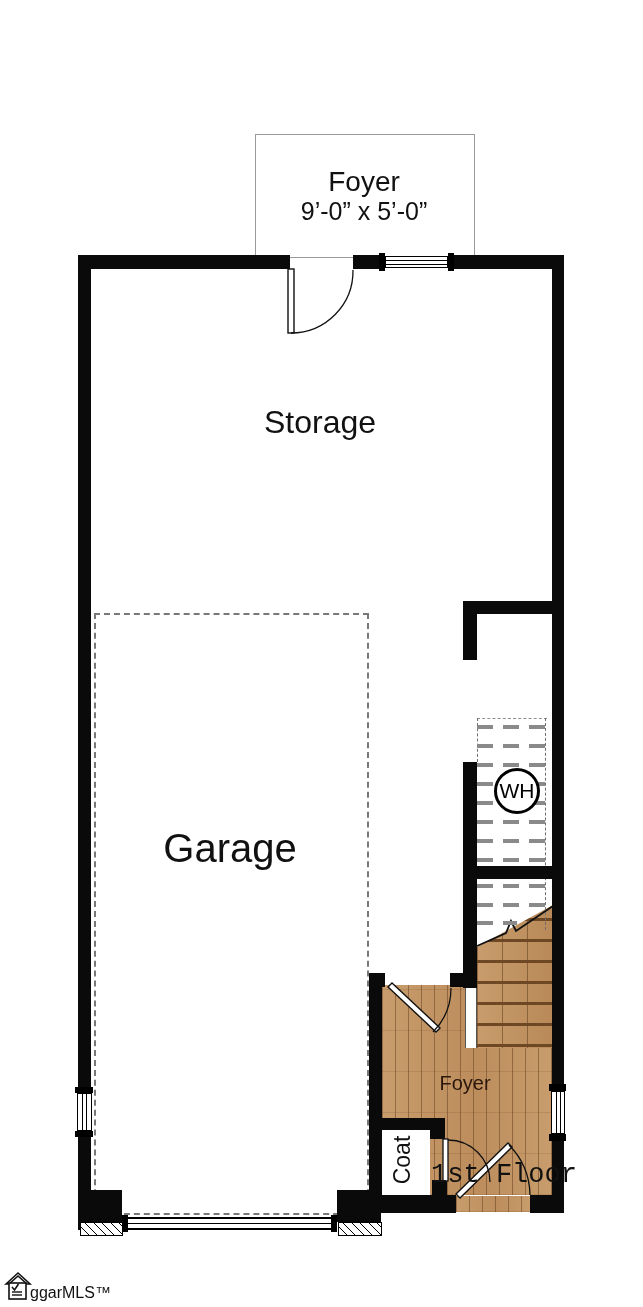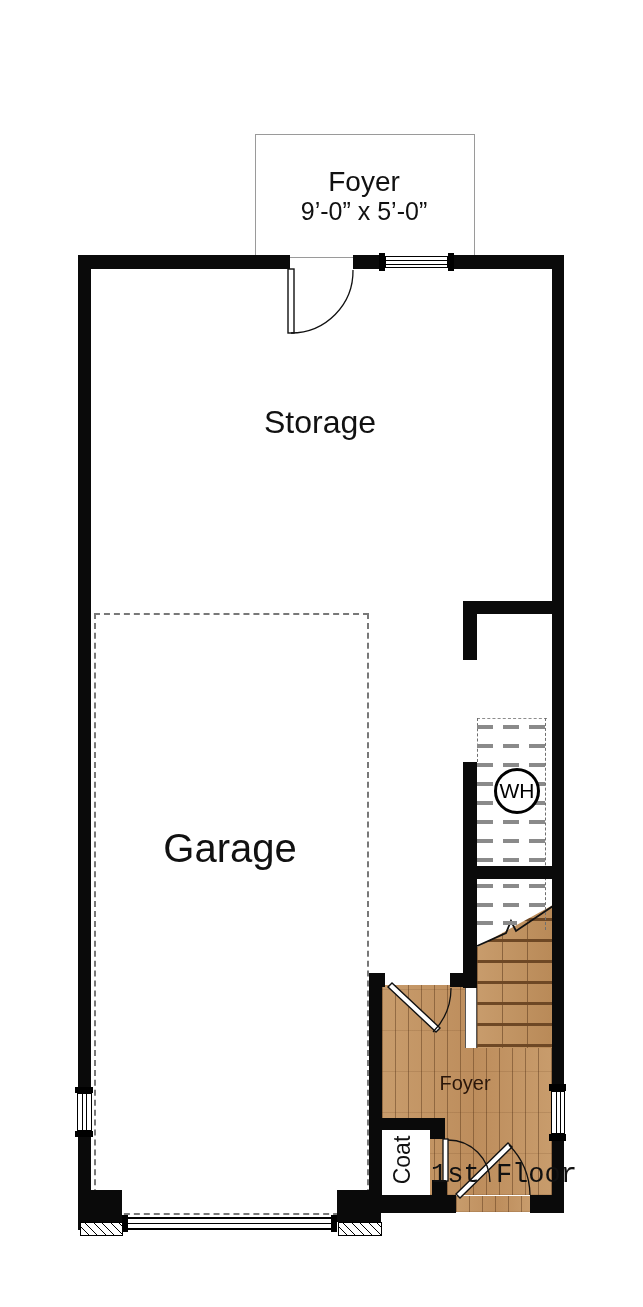--- a/index.html
+++ b/index.html
@@ -150,20 +150,30 @@
   <div class="label" style="left:320px;top:406px;font-size:32px;">Storage</div>
 
   <div class="label" style="left:230px;top:828px;font-size:40px;">Garage</div>
 
   <div class="label" style="left:465px;top:1073px;font-size:20px;color:#2a160a;">Foyer</div>
 
   <div class="label" style="left:402px;top:1160px;font-size:23px;transform:translate(-50%,-50%) rotate(-90deg);">Coat</div>
 
   <div class="label" style="left:504px;top:1162px;font-size:27px;font-family:Liberation Mono, monospace;">1st Floor</div>
 
+  <div class="logo">
+    <svg width="32" height="34" viewBox="0 0 32 34">
+      <polygon points="4,14 16,3 28,14 25,14 16,6 7,14" fill="none" stroke="#111" stroke-width="1.6"></polygon>
+      <rect x="7" y="13" width="17" height="16" fill="#fff" stroke="#111" stroke-width="1.6"></rect>
+      <path d="M10 17 l2.5 3 l4-6" fill="none" stroke="#111" stroke-width="1.6"></path>
+      <line x1="10" y1="22" x2="20" y2="22" stroke="#111" stroke-width="1.4"></line>
+      <line x1="10" y1="25" x2="20" y2="25" stroke="#111" stroke-width="1.4"></line>
+    </svg>
+    <span class="logo-text">ggarMLS™</span>
+  </div>
 
 <div class="dash-row" style="left: 477px; top: 725px; width: 75px;"></div>
     <div class="dash-row" style="left: 477px; top: 744px; width: 75px;"></div>
     <div class="dash-row" style="left: 477px; top: 763px; width: 75px;"></div>
     <div class="dash-row" style="left: 477px; top: 782px; width: 75px;"></div>
     <div class="dash-row" style="left: 477px; top: 801px; width: 75px;"></div>
     <div class="dash-row" style="left: 477px; top: 820px; width: 75px;"></div>
     <div class="dash-row" style="left: 477px; top: 839px; width: 75px;"></div>
     <div class="dash-row" style="left: 477px; top: 858px; width: 75px;"></div>
     <div class="dash-row" style="left: 477px; top: 884px; width: 75px;"></div>

